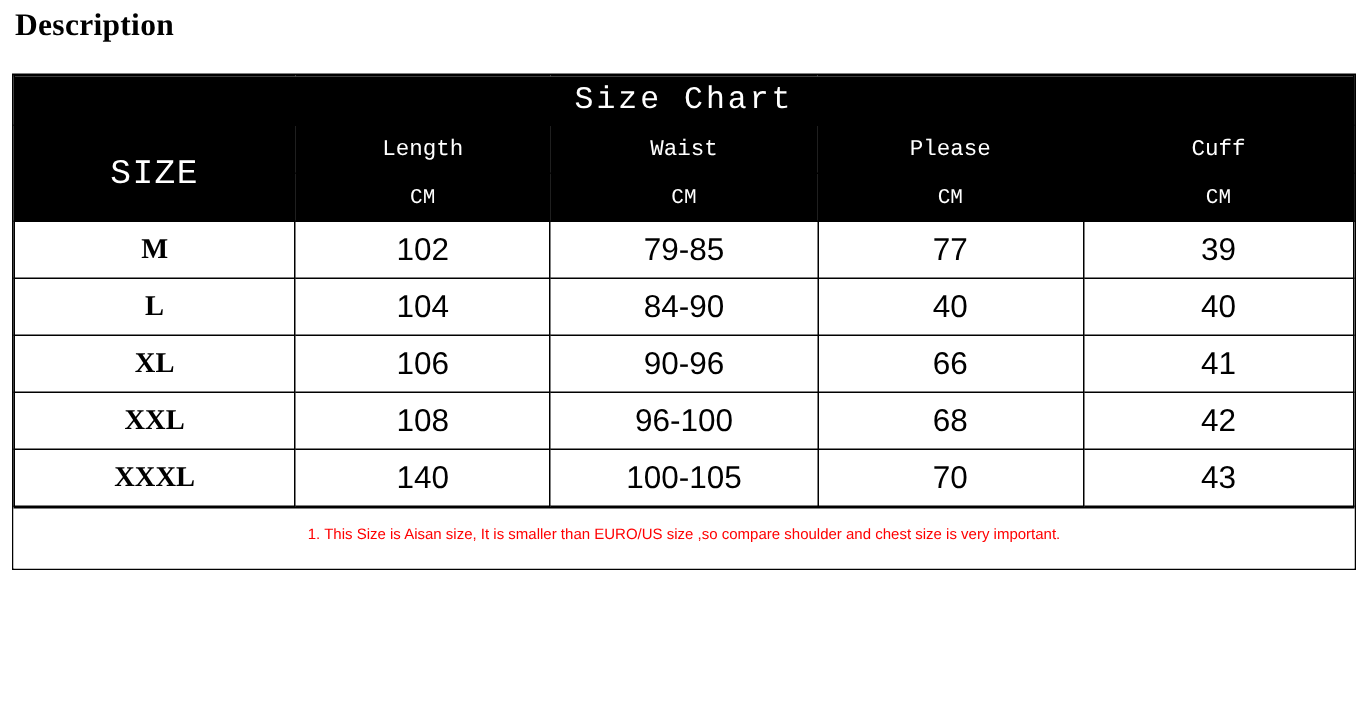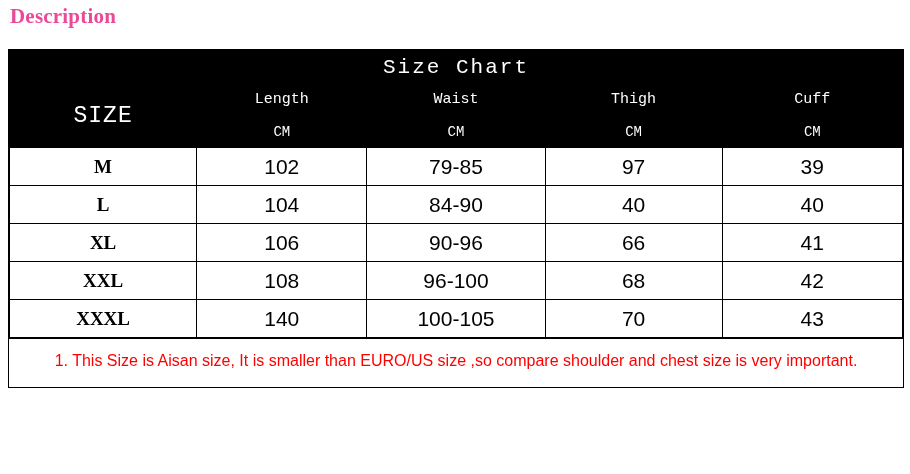--- a/index.html
+++ b/index.html
@@ -18,21 +18,21 @@
     width: 910px;
     height: 474px;
   }
   .desc-title {
     position: absolute;
     left: 10px;
     top: 4px;
     font-family: "Liberation Serif", serif;
     font-size: 21px;
     font-weight: bold;
-    color: #ec4899;
+    color: #000000;
     letter-spacing: 0.2px;
   }
   .chart-wrap {
     position: absolute;
     left: 8px;
     top: 49px;
     width: 896px;
     border: 1px solid #000000;
     box-sizing: border-box;
     background: #ffffff;
@@ -86,21 +86,21 @@
     font-weight: bold;
     font-family: "Liberation Serif", serif;
   }
   .notes {
     border-top: 1px solid #000000;
     padding: 6px 0 10px 0;
     background: #ffffff;
   }
   .note {
     color: #ff0000;
-    font-size: 16px;
+    font-size: 10px;
     text-align: center;
     line-height: 1.35;
     padding: 5px 14px;
     font-family: "Liberation Sans", sans-serif;
   }
   .note.sub {
     padding-top: 1px;
   }
 </style>
 </head>
@@ -120,35 +120,35 @@
         <col style="width:160px">
       </colgroup>
       <tbody>
         <tr class="title-row">
           <td colspan="5">Size Chart</td>
         </tr>
         <tr class="hdr">
           <td class="size-cell" rowspan="2">SIZE</td>
           <td>Length</td>
           <td>Waist</td>
-          <td>Thigh</td>
+          <td>Please</td>
           <td>Cuff</td>
         </tr>
         <tr class="hdr">
           <td class="unit">CM</td>
           <td class="unit">CM</td>
           <td class="unit">CM</td>
           <td class="unit">CM</td>
         </tr>
 
         <tr class="data-row">
           <td class="size-label">M</td>
           <td>102</td>
           <td>79-85</td>
-          <td>97</td>
+          <td>77</td>
           <td>39</td>
         </tr>
         <tr class="data-row">
           <td class="size-label">L</td>
           <td>104</td>
           <td>84-90</td>
           <td>40</td>
           <td>40</td>
         </tr>
         <tr class="data-row">

